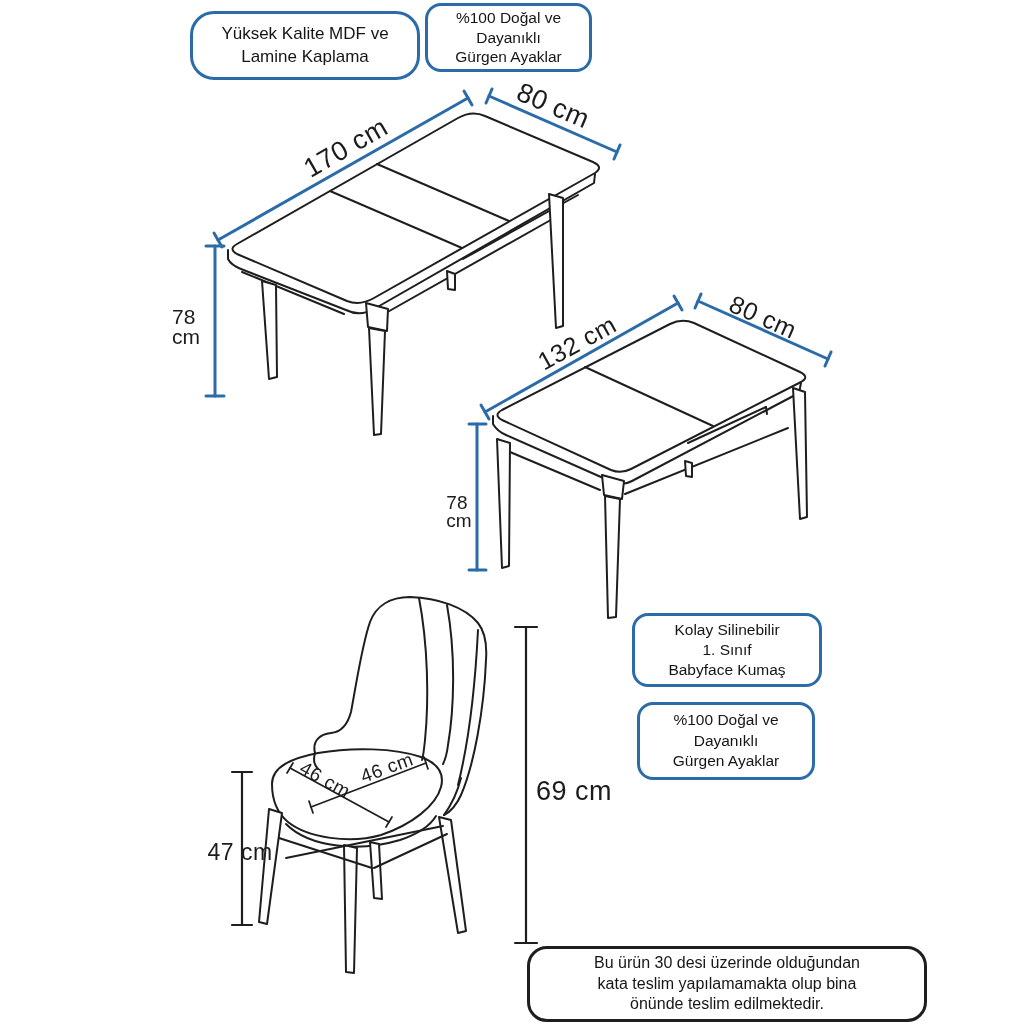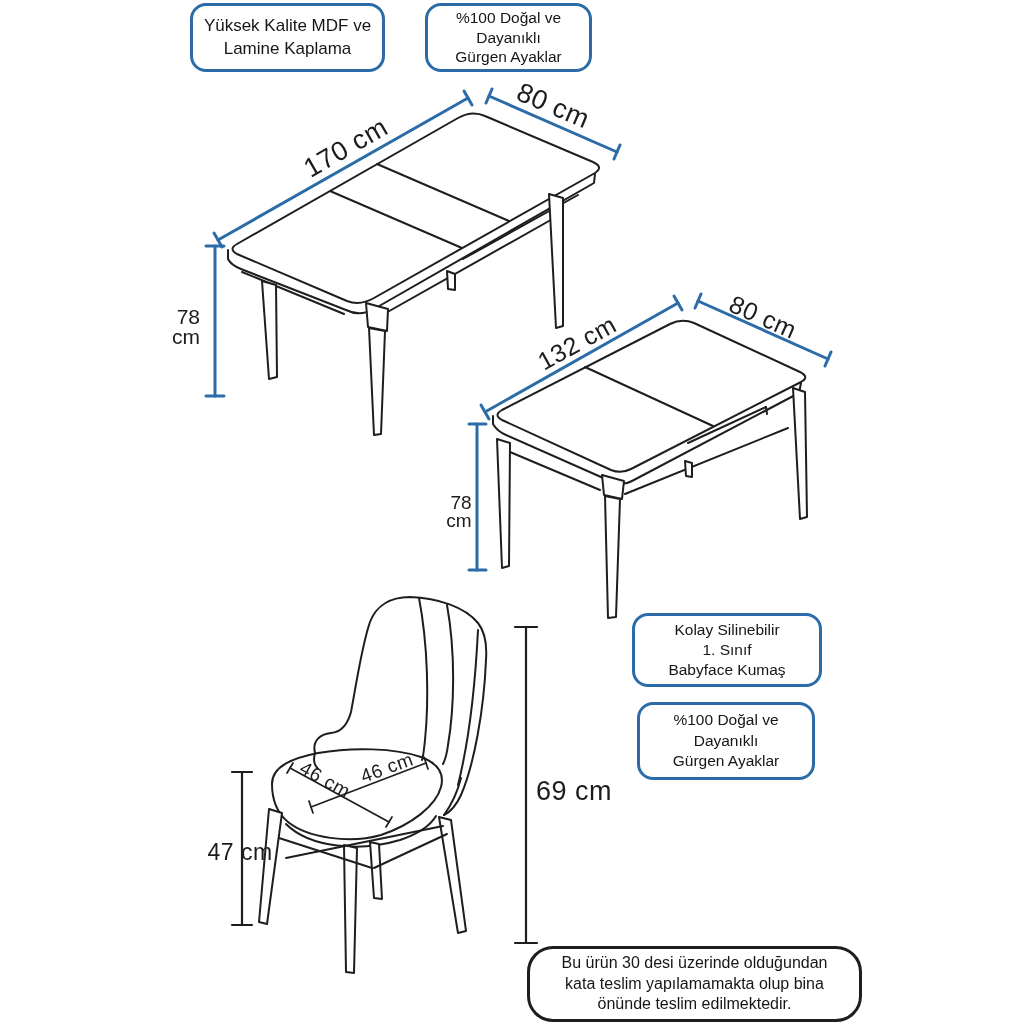--- a/index.html
+++ b/index.html
@@ -6,21 +6,21 @@
   .stage{position:relative;width:1027px;height:1027px;background:#ffffff;overflow:hidden;
          font-family:"Liberation Sans",sans-serif;color:#1c1c1c;}
   .stage svg{position:absolute;left:0;top:0;z-index:1;}
   .ink path{stroke:#1e1e1e;fill:none;stroke-width:2;stroke-linecap:round;stroke-linejoin:round;}
   .ink path.leg{fill:#ffffff;}
   .blue path{stroke:#2b6ca8;fill:none;stroke-width:3;stroke-linecap:round;}
   .dimk path{stroke:#1e1e1e;fill:none;stroke-width:2.2;stroke-linecap:round;}
   .thin path{stroke:#1e1e1e;fill:none;stroke-width:1.7;stroke-linecap:round;}
   .dim-label{position:absolute;z-index:2;transform:translate(-50%,-50%);
              white-space:nowrap;color:#1c1c1c;letter-spacing:.5px;}
-  .dim-label.stack{text-align:right;line-height:.95;letter-spacing:0;}
+  .dim-label.stack{text-align:left;line-height:.95;letter-spacing:0;}
   .info-box{position:absolute;z-index:3;display:flex;align-items:center;justify-content:center;
             text-align:center;background:#ffffff;box-sizing:border-box;}
   .info-box.blue{border:3px solid #2b6ca8;border-radius:16px;}
   .info-box.black{border:3px solid #1e1e1e;border-radius:20px;}
   .box-text{white-space:pre-line;color:#161616;}
 </style>
 </head>
 <body>
 
 <div class="stage">
@@ -149,21 +149,21 @@
   <div class="dim-label stack" style="left:459px;top:512px;font-size:19px;">
     <div>78</div>
     <div>cm</div>
   </div>
 
   <div class="dim-label" style="left:325px;top:780px;transform:translate(-50%,-50%) rotate(29deg);font-size:19px;">46 cm</div>
   <div class="dim-label" style="left:387px;top:768px;transform:translate(-50%,-50%) rotate(-20deg);font-size:19px;">46 cm</div>
   <div class="dim-label" style="left:196px;top:852px;font-size:23px;margin-left:44px;">47 cm</div>
   <div class="dim-label" style="left:574px;top:791px;font-size:27px;">69 cm</div>
 
-  <div class="info-box blue" style="left:190px;top:3px;width:195px;height:69px;">
+  <div class="info-box blue" style="left:190px;top:11px;width:230px;height:69px;border-radius:24px;">
     <div class="box-text" style="font-size:17px;line-height:1.3;">Yüksek Kalite MDF ve
 Lamine Kaplama</div>
   </div>
 
   <div class="info-box blue" style="left:425px;top:3px;width:167px;height:69px;">
     <div class="box-text" style="font-size:15.5px;line-height:1.25;">%100 Doğal ve
 Dayanıklı
 Gürgen Ayaklar</div>
   </div>
 
@@ -172,19 +172,19 @@
 1. Sınıf
 Babyface Kumaş</div>
   </div>
 
   <div class="info-box blue" style="left:637px;top:702px;width:178px;height:78px;">
     <div class="box-text" style="font-size:15.5px;line-height:1.35;">%100 Doğal ve
 Dayanıklı
 Gürgen Ayaklar</div>
   </div>
 
-  <div class="info-box black" style="left:527px;top:946px;width:335px;height:76px;border-radius:26px;">
+  <div class="info-box black" style="left:527px;top:946px;width:400px;height:76px;">
     <div class="box-text" style="font-size:16px;line-height:1.3;">Bu ürün 30 desi üzerinde olduğundan
 kata teslim yapılamamakta olup bina
 önünde teslim edilmektedir.</div>
   </div>
 
 </div>
 
 </body></html>

